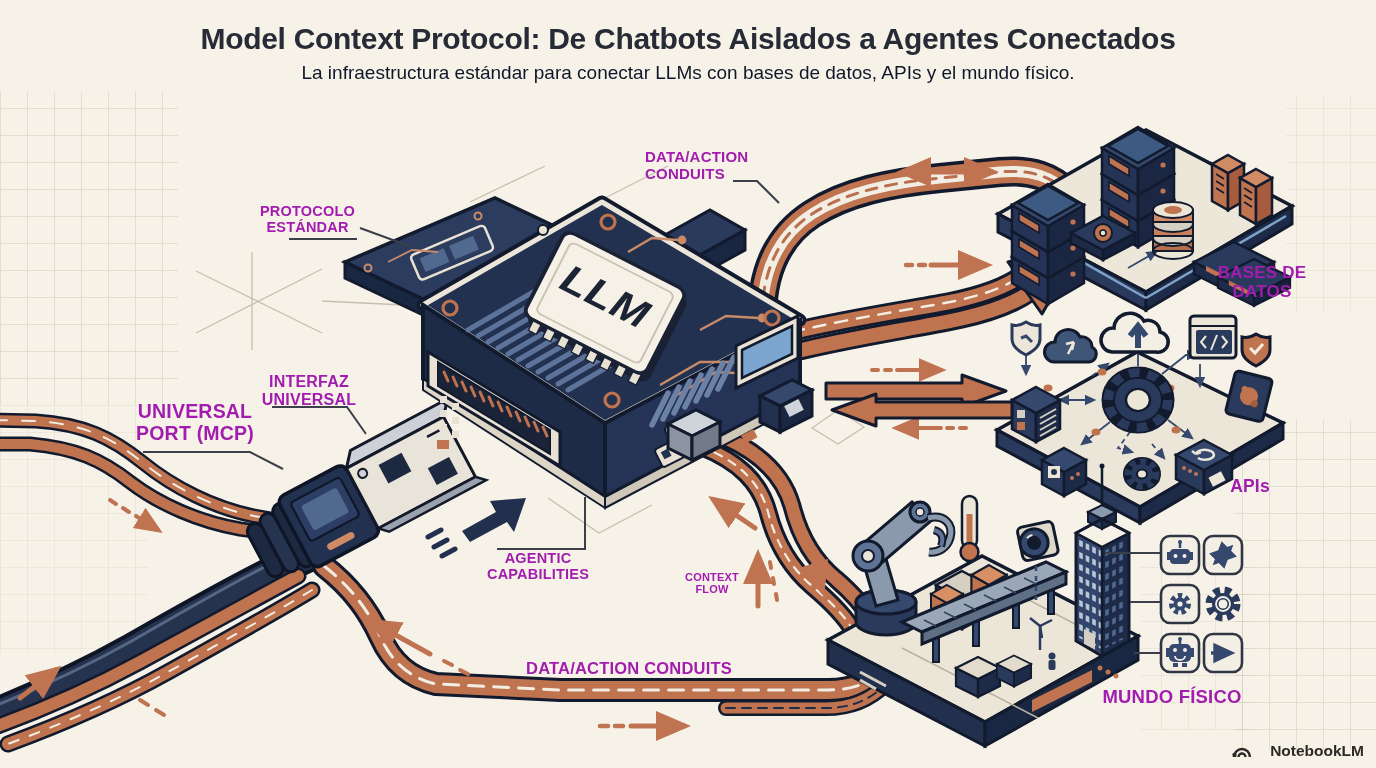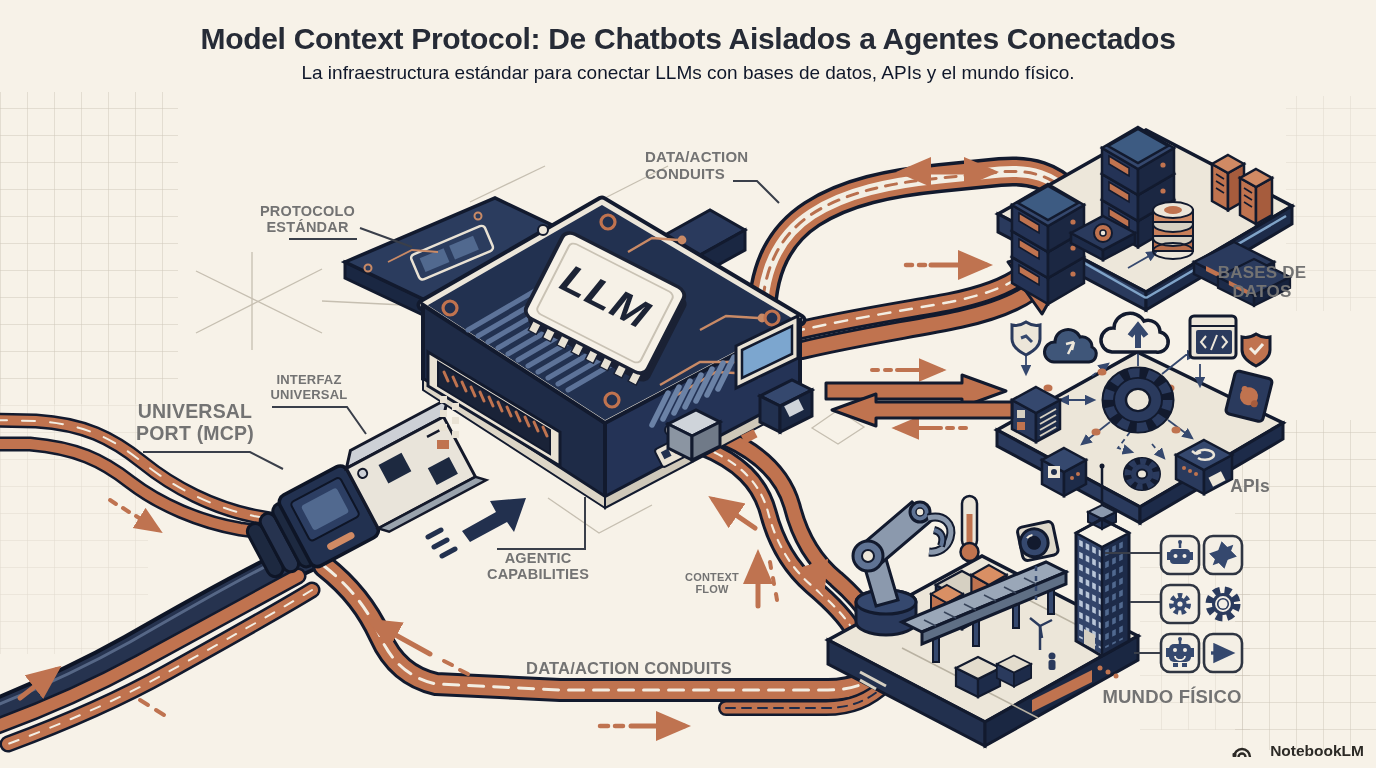--- a/index.html
+++ b/index.html
@@ -1,27 +1,27 @@
 <!DOCTYPE html>
 <html><head>
 <meta charset="utf-8">
 <style>
   html,body{margin:0;padding:0;}
   body{width:1376px;height:768px;position:relative;overflow:hidden;
        background:#f7f2e8;font-family:"Liberation Sans",sans-serif;}
   .abs{position:absolute;}
-  .lbl{position:absolute;font-weight:700;color:#737373;white-space:pre-line;
+  .lbl{position:absolute;font-weight:700;color:#a21caf;white-space:pre-line;
        line-height:1.12;letter-spacing:.2px;text-align:center;}
   #title{left:0;right:0;top:22px;text-align:center;font-size:30px;font-weight:700;
          color:#262b36;letter-spacing:-.3px;}
   #subtitle{left:0;right:0;top:62px;text-align:center;font-size:19px;font-weight:500;
             color:#0f172a;}
   #protocolo{left:250px;top:203px;width:115px;font-size:14.5px;}
   #dac-top{left:645px;top:149px;width:120px;font-size:15px;text-align:left;}
-  #interfaz{left:258px;top:373px;width:102px;font-size:13px;}
+  #interfaz{left:258px;top:373px;width:102px;font-size:16px;}
   #uport{left:126px;top:401px;width:138px;font-size:19.5px;}
   #agentic{left:476px;top:550px;width:124px;font-size:14.5px;}
   #cflow{left:666px;top:571px;width:92px;font-size:11px;}
   #dac-bottom{left:488px;top:659px;width:282px;font-size:16.5px;}
   #bdatos{left:1200px;top:263px;width:124px;font-size:17px;}
   #apis{left:1214px;top:477px;width:72px;font-size:17.5px;}
   #mfisico{left:1082px;top:687px;width:180px;font-size:18.5px;}
   #llm-chip-label{left:540px;top:272px;width:132px;text-align:center;font-size:44px;
       font-weight:700;color:#1c2335;letter-spacing:1px;
       transform:rotate(27deg) skewX(-12deg) scale(1,.9);}

